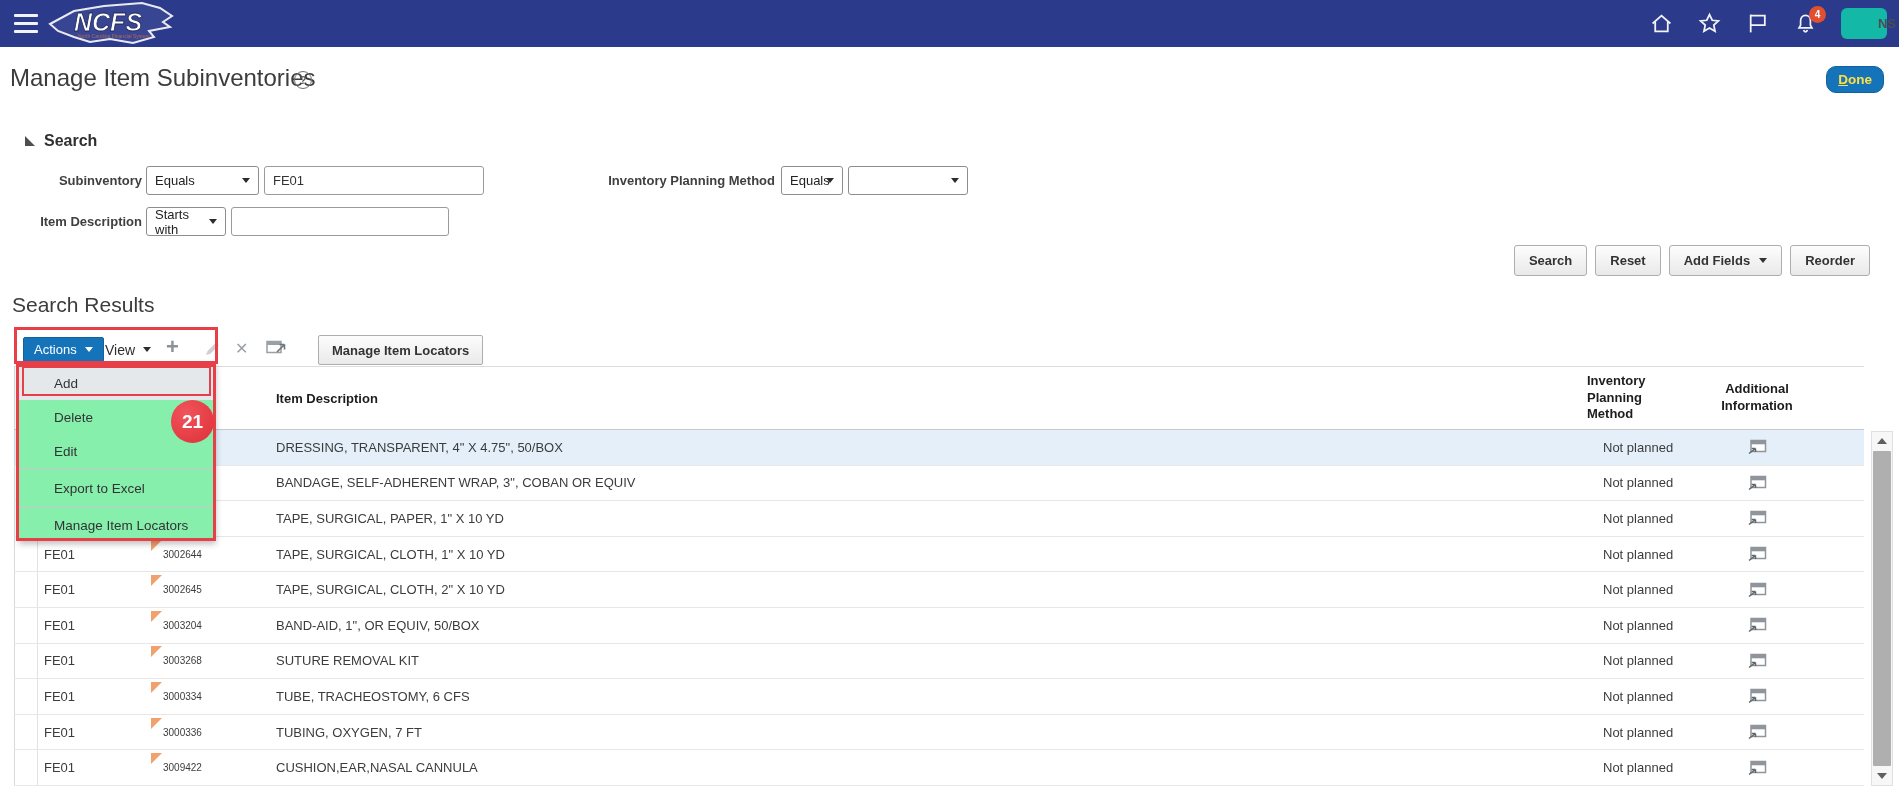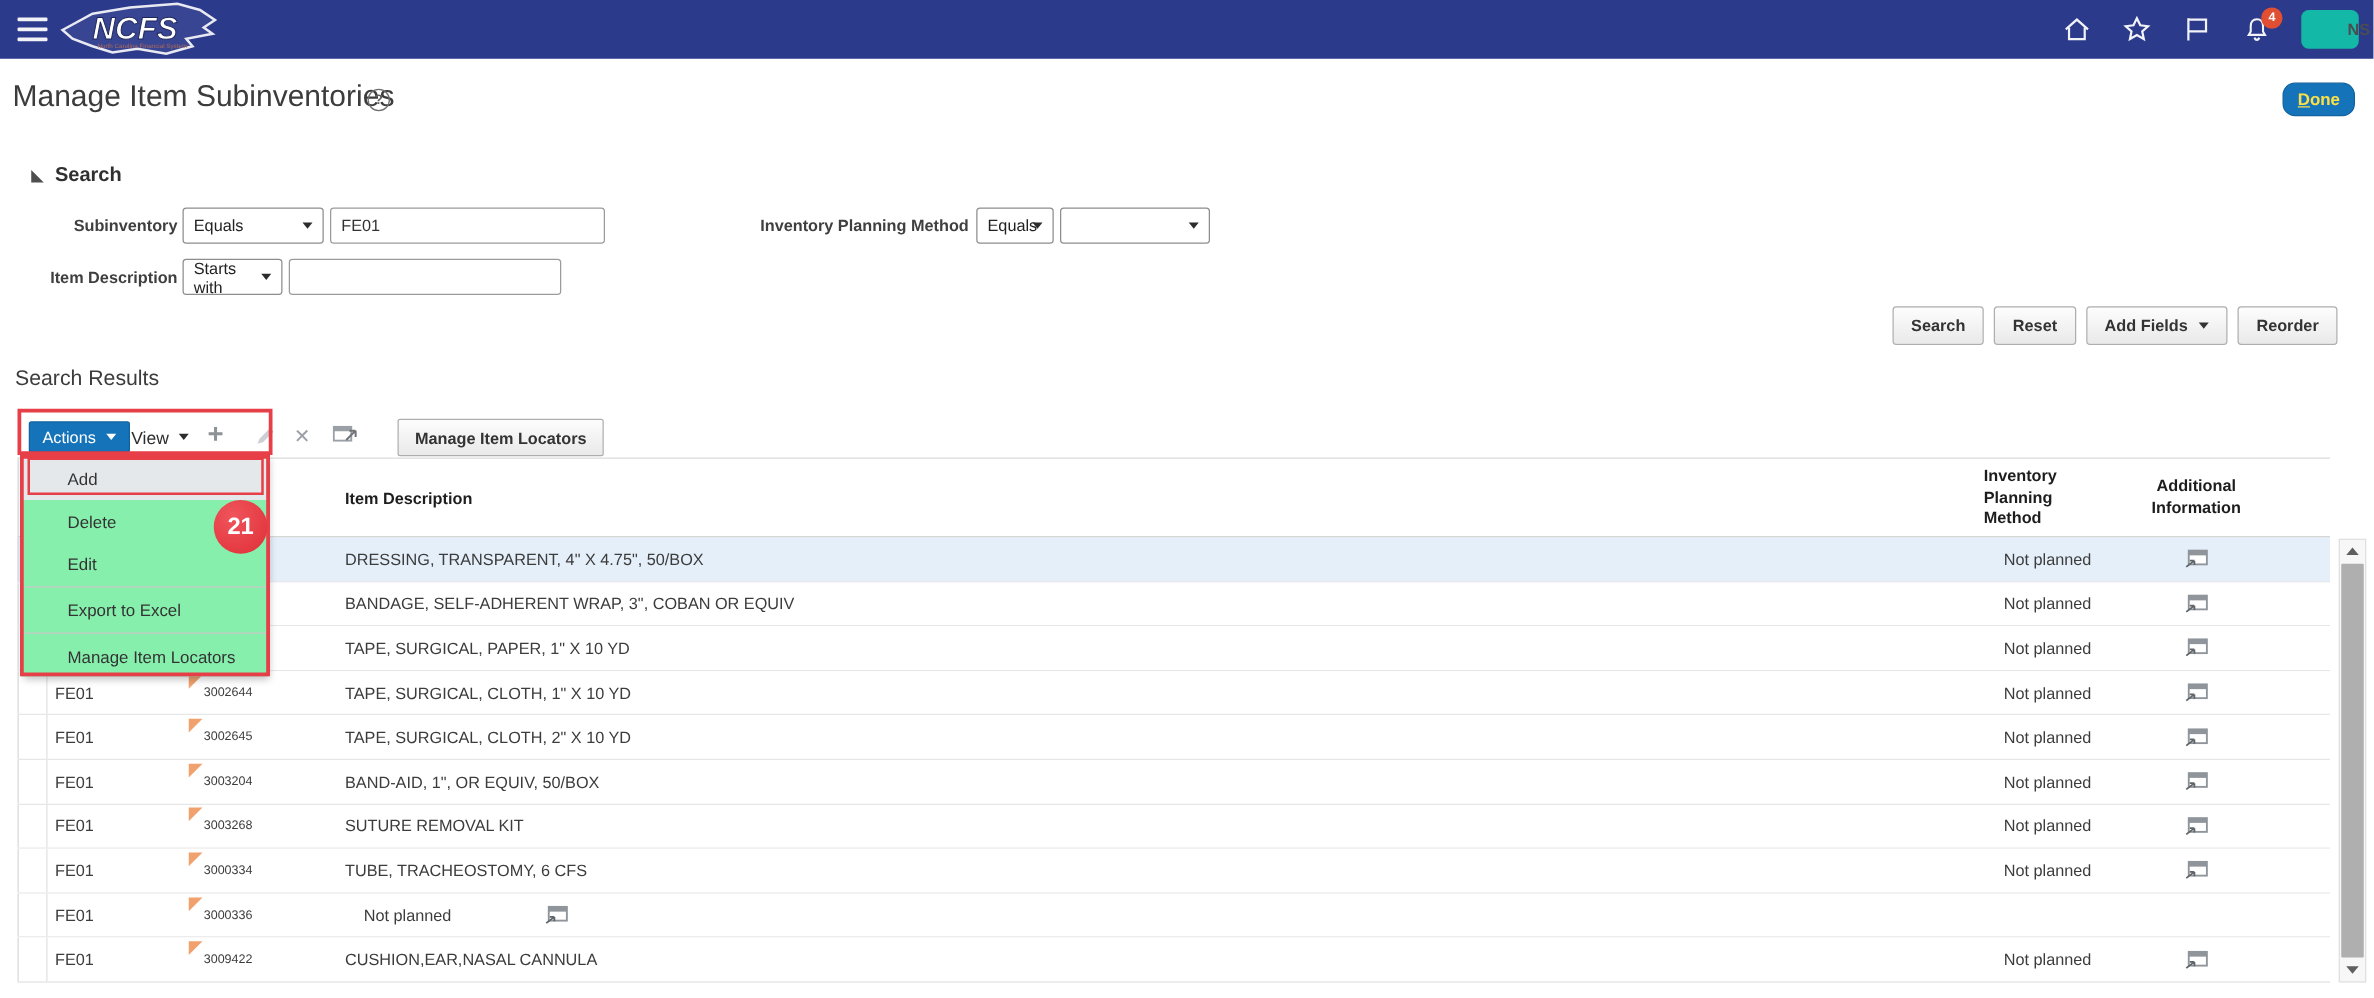--- a/index.html
+++ b/index.html
@@ -39,21 +39,21 @@
   .caret { width:0; height:0; border-left:4.5px solid transparent; border-right:4.5px solid transparent; border-top:5.5px solid #2c2c2c; }
   .txt { position:absolute; height:29px; border:1px solid #9b9b9b; border-radius:3px; font-size:13px; color:#333;
          padding:0 8px; font-family:"Liberation Sans",sans-serif; }
 
   .btn-row { position:absolute; top:245px; right:29px; display:flex; gap:8px; }
   .btn { height:31px; padding:0 14px; background:linear-gradient(#fdfdfd,#e9e9e9); border:1px solid #aeaeae; border-radius:3px;
          font-size:13px; font-weight:bold; color:#333; cursor:pointer; display:flex; align-items:center; gap:9px; font-family:inherit; }
   .btn .caret { border-top-color:#333; }
 
   
-  .results-title { position:absolute; left:12px; top:293px; font-size:17px; font-weight:400; color:#3c3c3c; }
+  .results-title { position:absolute; left:12px; top:293px; font-size:21px; font-weight:400; color:#3c3c3c; }
   .toolbar { position:absolute; left:0; top:334px; width:1899px; height:32px; }
   .actions-btn { position:absolute; left:23px; top:3px; height:25px; padding:0 10px; background:#1573ba; border:1px solid #11639f;
                  border-radius:2px; color:#fff; font-size:13px; display:flex; align-items:center; gap:8px; cursor:pointer; }
   .actions-btn .caret { border-top-color:#fff; }
   .view-btn { position:absolute; left:97px; top:3px; height:25px; padding:0 8px; color:#2d2d2d; font-size:14px;
               display:flex; align-items:center; gap:8px; cursor:pointer; background:transparent; border:none; font-family:inherit; }
   .ico-plus { position:absolute; left:166px; top:0px; font-size:22px; font-weight:bold; color:#8d9297; cursor:pointer; }
   .ico-pencil { position:absolute; left:203px; top:6px; }
   .ico-x { position:absolute; left:235px; top:5px; font-size:16px; font-weight:bold; color:#9aa0a6; cursor:pointer; }
   .ico-detach { position:absolute; left:266px; top:6px; cursor:pointer; }
@@ -379,20 +379,21 @@
     </div>
     <div class="c-fill"></div>
   </div>
       <div class="trow">
     <div class="c-gutter"></div>
     <div class="c-sub">FE01</div>
     <div class="c-item">
       <span class="flag"></span>
       <span class="inum">3000336</span>
     </div>
+    <div class="c-desc">TUBING, OXYGEN, 7 FT</div>
     <div class="c-plan">Not planned</div>
     <div class="c-add">
       <svg width="19" height="16" viewBox="0 0 19 16">
         <rect x="3" y="1.5" width="14.5" height="11" fill="#fff" stroke="#8f959b" stroke-width="1.5"></rect>
         <rect x="3" y="1.5" width="14.5" height="3.8" fill="#8f959b"></rect>
         <path d="M1 14.5 L7.5 9.5 M7.5 9.5 H3.8 M7.5 9.5 V13" stroke="#5f6569" stroke-width="1.5" fill="none"></path>
       </svg>
     </div>
     <div class="c-fill"></div>
   </div>

